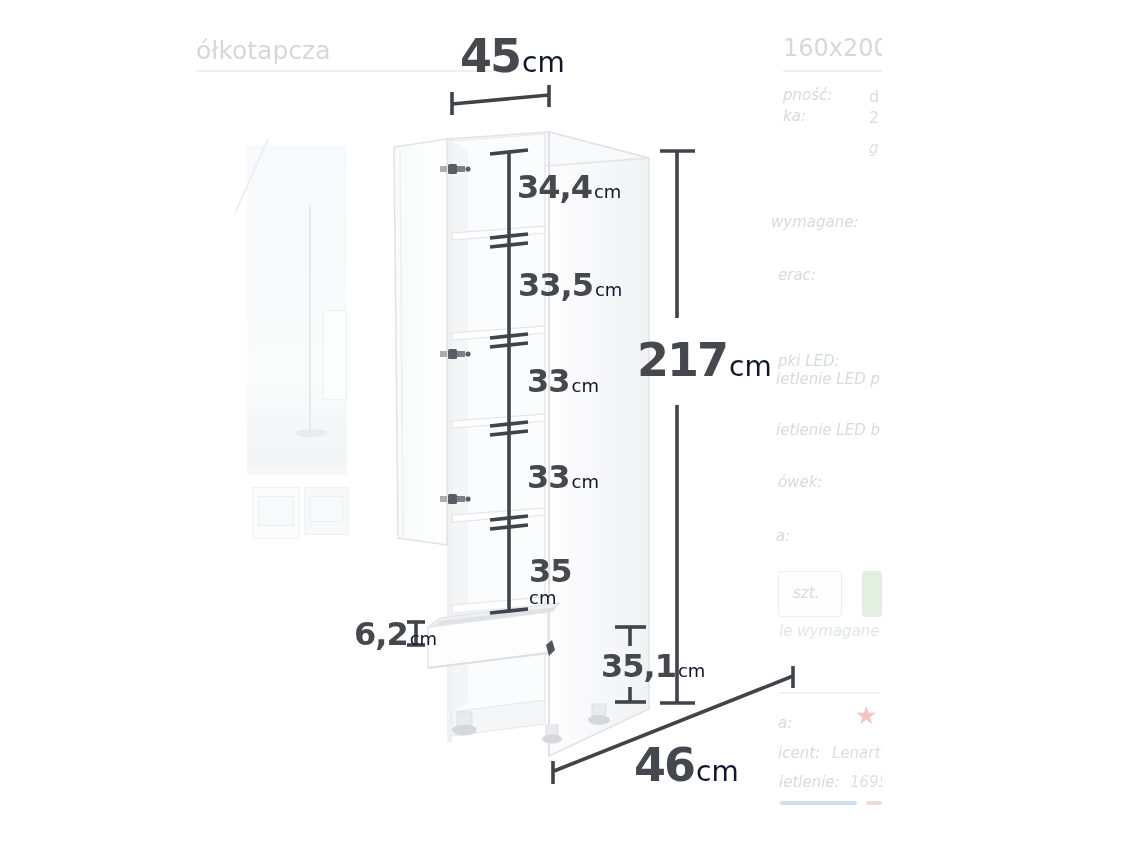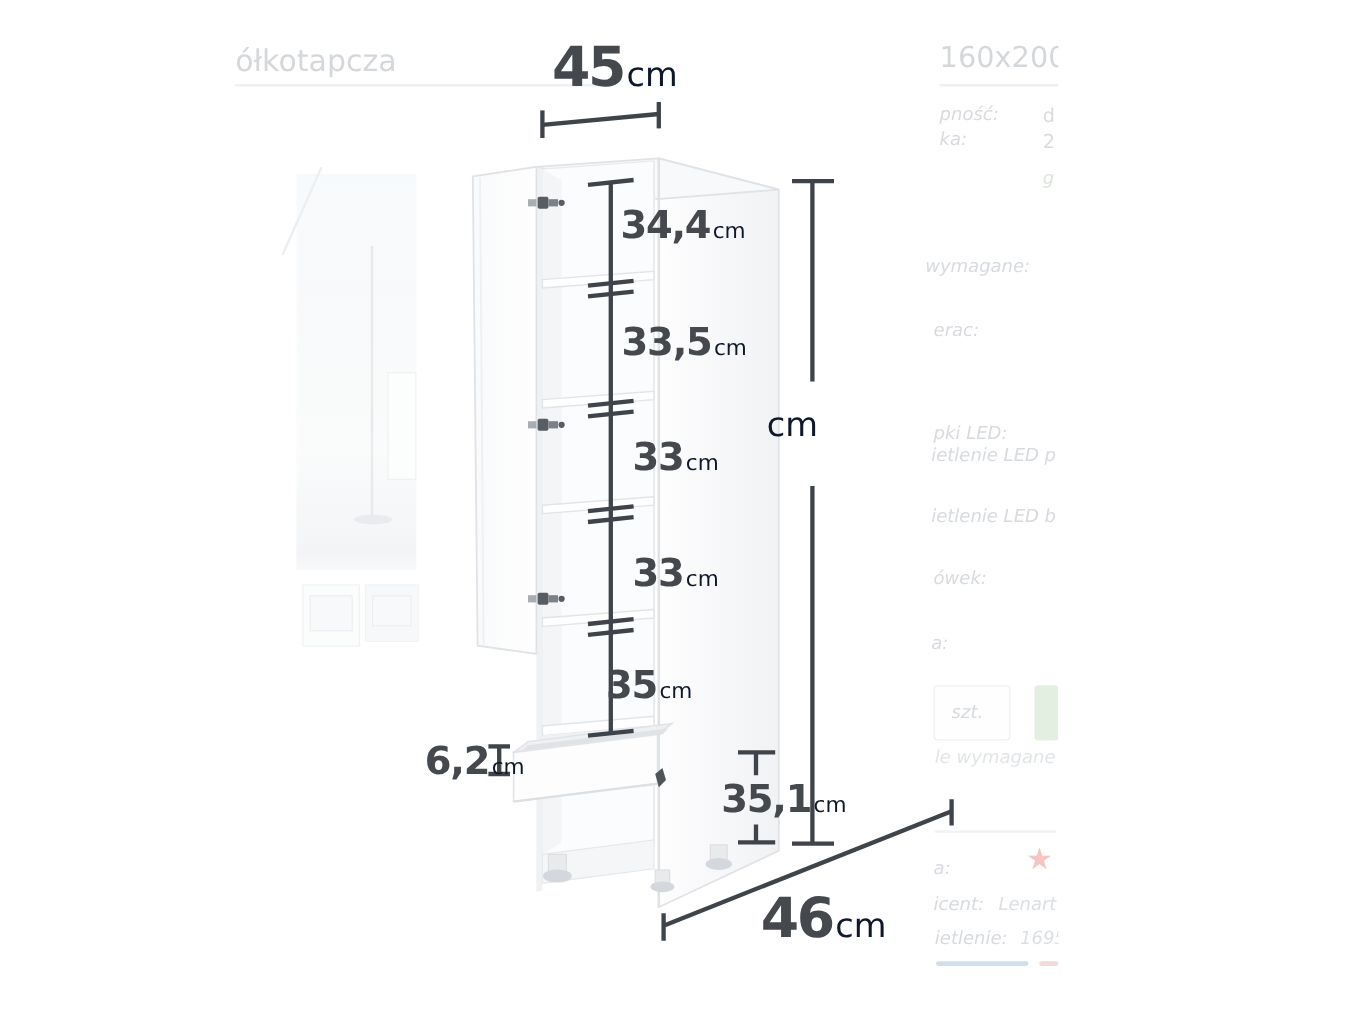--- a/index.html
+++ b/index.html
@@ -213,20 +213,21 @@
         <line x1="793" y1="666" x2="793" y2="688"></line>
       </g>
     </g>
   </svg>
 
   <div class="dim dim-xl" style="left:460px;top:33px;">
     <span class="num">45</span>
     <span class="unit">cm</span>
   </div>
   <div class="dim dim-xl" style="left:637px;top:337px;">
+    <span class="num">217</span>
     <span class="unit">cm</span>
   </div>
   <div class="dim dim-xl" style="left:634px;top:742px;">
     <span class="num">46</span>
     <span class="unit">cm</span>
   </div>
   <div class="dim dim-sm" style="left:354px;top:618px;">
     <span class="num">6,2</span>
     <span class="unit">cm</span>
   </div>
@@ -243,18 +244,18 @@
     <span class="unit">cm</span>
   </div>
   <div class="dim dim-sm" style="left:527px;top:365px;">
     <span class="num">33</span>
     <span class="unit">cm</span>
   </div>
   <div class="dim dim-sm" style="left:527px;top:461px;">
     <span class="num">33</span>
     <span class="unit">cm</span>
   </div>
-  <div class="dim dim-sm" style="left:505px;top:555px;">
+  <div class="dim dim-sm" style="left:527px;top:555px;flex-direction:column;">
     <span class="num">35</span>
     <span class="unit">cm</span>
   </div>
 
 </div>
 
 </body></html>

